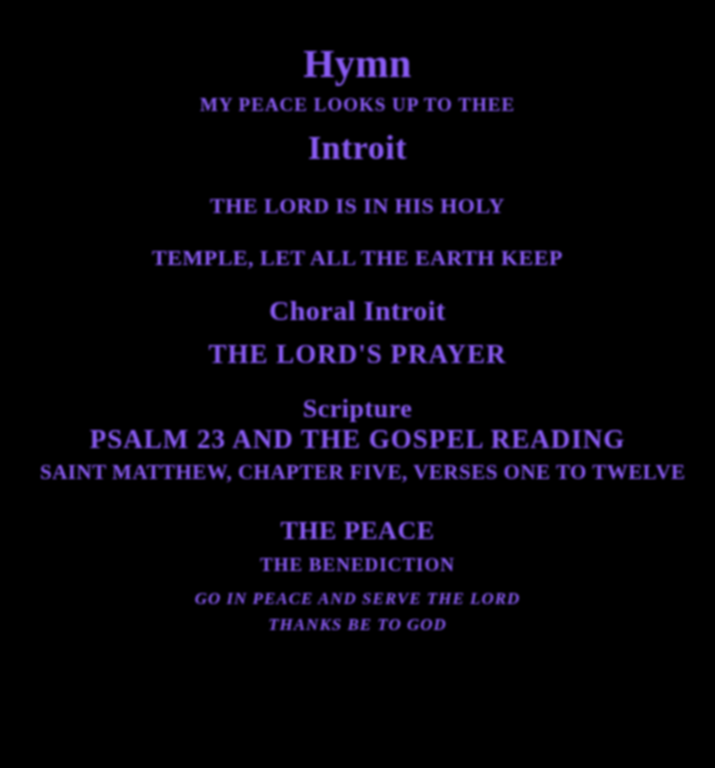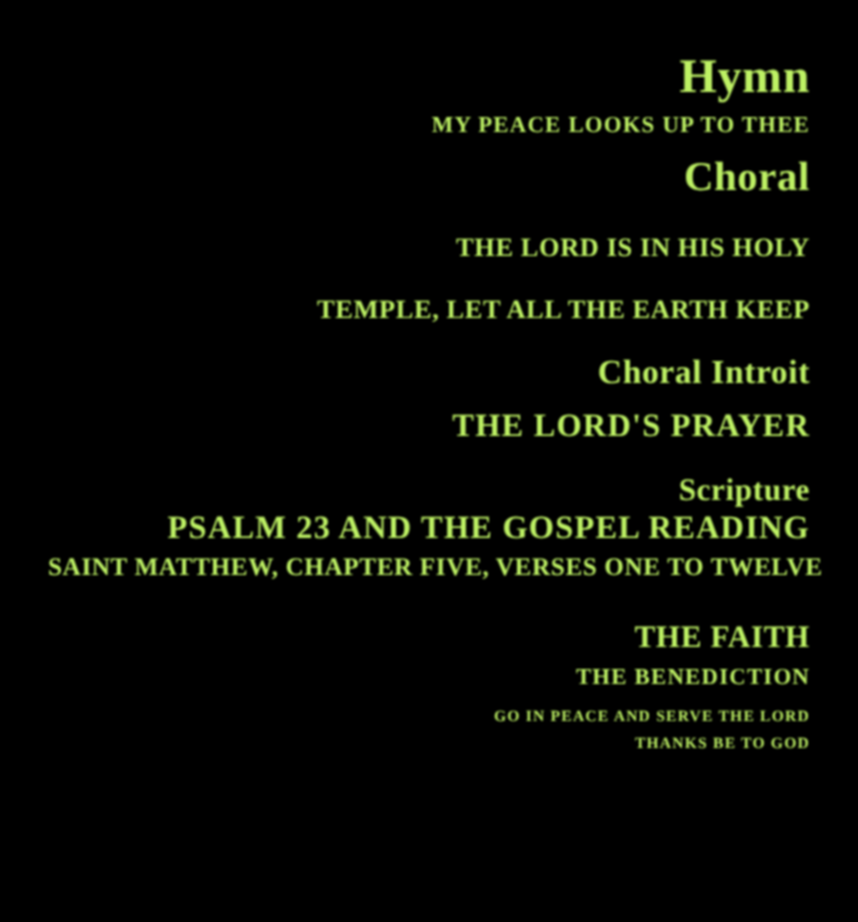--- a/index.html
+++ b/index.html
@@ -18,23 +18,23 @@
     width: 715px;
     height: 768px;
     box-sizing: border-box;
     padding: 24px 40px 0 40px;
     display: flex;
     flex-direction: column;
     align-items: center;
     color: #2b2b2b;
   }
   .line {
-    text-align: right;
+    text-align: center;
     width: 100%;
-    color: #bef264;
+    color: #8b5cf6;
     line-height: 1.08;
     white-space: nowrap;
     letter-spacing: 0.5px;
   }
   
   .h1 {
     font-size: 40px;
     font-weight: bold;
     margin-top: 18px;
   }
@@ -53,24 +53,25 @@
     font-weight: bold;
     margin-top: 20px;
   }
   .sub {
     font-size: 19px;
     font-weight: bold;
     margin-top: 10px;
     letter-spacing: 1px;
   }
   .sub-sm {
-    font-size: 13px;
+    font-size: 17px;
     font-weight: bold;
     margin-top: 8px;
     letter-spacing: 1px;
+    font-style: italic;
   }
   .body-lg {
     font-size: 22px;
     font-weight: bold;
     margin-top: 28px;
   }
   .body-xl {
     font-size: 27px;
     font-weight: bold;
     margin-top: 2px;
@@ -90,30 +91,30 @@
   }
 </style>
 </head>
 <body>
 
 <div class="page">
 
   <div class="line h1 blurry">Hymn</div>
   <div class="line sub blurry">MY PEACE LOOKS UP TO THEE</div>
 
-  <div class="line h2 blurry gap-sm">Choral</div>
+  <div class="line h2 blurry gap-sm">Introit</div>
   <div class="line body-lg blurry">THE LORD IS IN HIS HOLY</div>
   <div class="line body-lg blurry">TEMPLE, LET ALL THE EARTH KEEP</div>
 
   <div class="line h3 blurry gap-md">Choral Introit</div>
   <div class="line body-xl blurry gap-sm">THE LORD'S PRAYER</div>
 
   <div class="line h4 blurry gap-md">Scripture</div>
   <div class="line body-xl blurry">PSALM 23 AND THE GOSPEL READING</div>
   <div class="line body-wide blurry">SAINT MATTHEW, CHAPTER FIVE, VERSES ONE TO TWELVE</div>
 
-  <div class="line h4 blurry gap-lg">THE FAITH</div>
+  <div class="line h4 blurry gap-lg">THE PEACE</div>
   <div class="line sub blurry">THE BENEDICTION</div>
 
   <div class="line sub-sm blurry gap-sm">GO IN PEACE AND SERVE THE LORD</div>
   <div class="line sub-sm blurry">THANKS BE TO GOD</div>
 
 </div>
 
 </body></html>

